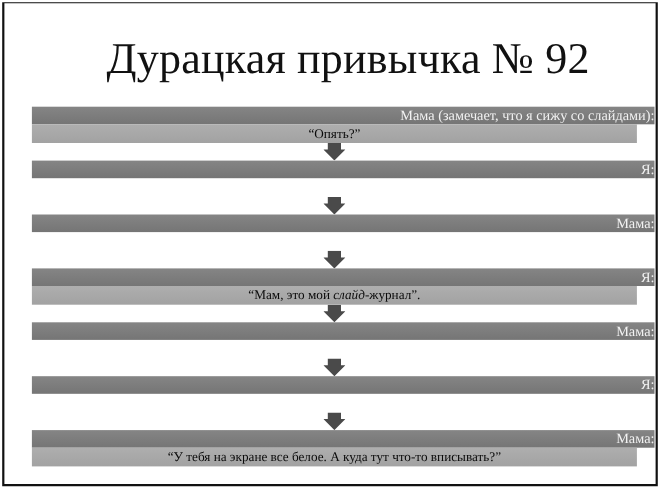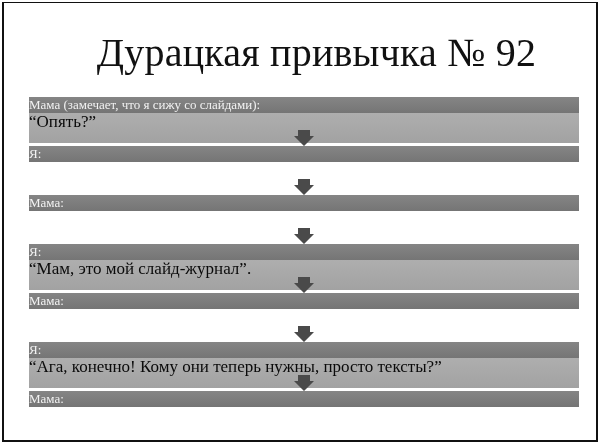--- a/index.html
+++ b/index.html
@@ -46,36 +46,39 @@
     .band-speaker {
       position: absolute;
       left: 0;
       top: 0;
       width: 100%;
       height: 16px;
       background: linear-gradient(to bottom, #858585 0%, #757575 100%);
       color: #f2f2f2;
       font-size: 13px;
       line-height: 16px;
-      text-align: left;
+      text-align: right;
       white-space: nowrap;
+      padding-left: 16px;
     }
     .band-quote {
       position: absolute;
       left: 0;
       top: 16px;
       width: 100%;
-      height: 30px;
+      height: 17px;
       background: linear-gradient(to bottom, #aeaeae 0%, #a2a2a2 100%);
       color: #0a0a0a;
-      font-size: 17px;
+      font-size: 12px;
       line-height: 17px;
+      text-align: center;
       white-space: nowrap;
     }
     .band-quote .em {
+      font-style: italic;
     }
     .arrow {
       position: absolute;
       left: 290px;
       width: 20px;
       height: 16px;
     }
     .arrow svg {
       display: block;
     }
@@ -128,24 +131,24 @@
     <div class="band-speaker">Мама:</div>
   </div>
   <div class="arrow" style="top:323px;">
     <svg width="20" height="16" viewBox="0 0 20 16">
         <polygon points="4,0 16,0 16,6 20,6 10,16 0,6 4,6" fill="#4a4a4a"></polygon>
       </svg>
   </div>
 
   <div class="block" style="top:339px;">
     <div class="band-speaker">Я:</div>
-    <div class="band-quote">“Ага, конечно! Кому они теперь нужны, просто тексты?”</div>
   </div>
   <div class="arrow" style="top:372px;">
     <svg width="20" height="16" viewBox="0 0 20 16">
         <polygon points="4,0 16,0 16,6 20,6 10,16 0,6 4,6" fill="#4a4a4a"></polygon>
       </svg>
   </div>
 
   <div class="block" style="top:388px;">
     <div class="band-speaker">Мама:</div>
+    <div class="band-quote">“У тебя на экране все белое. А куда тут что-то вписывать?”</div>
   </div>
 </div>
 
 </body></html>

